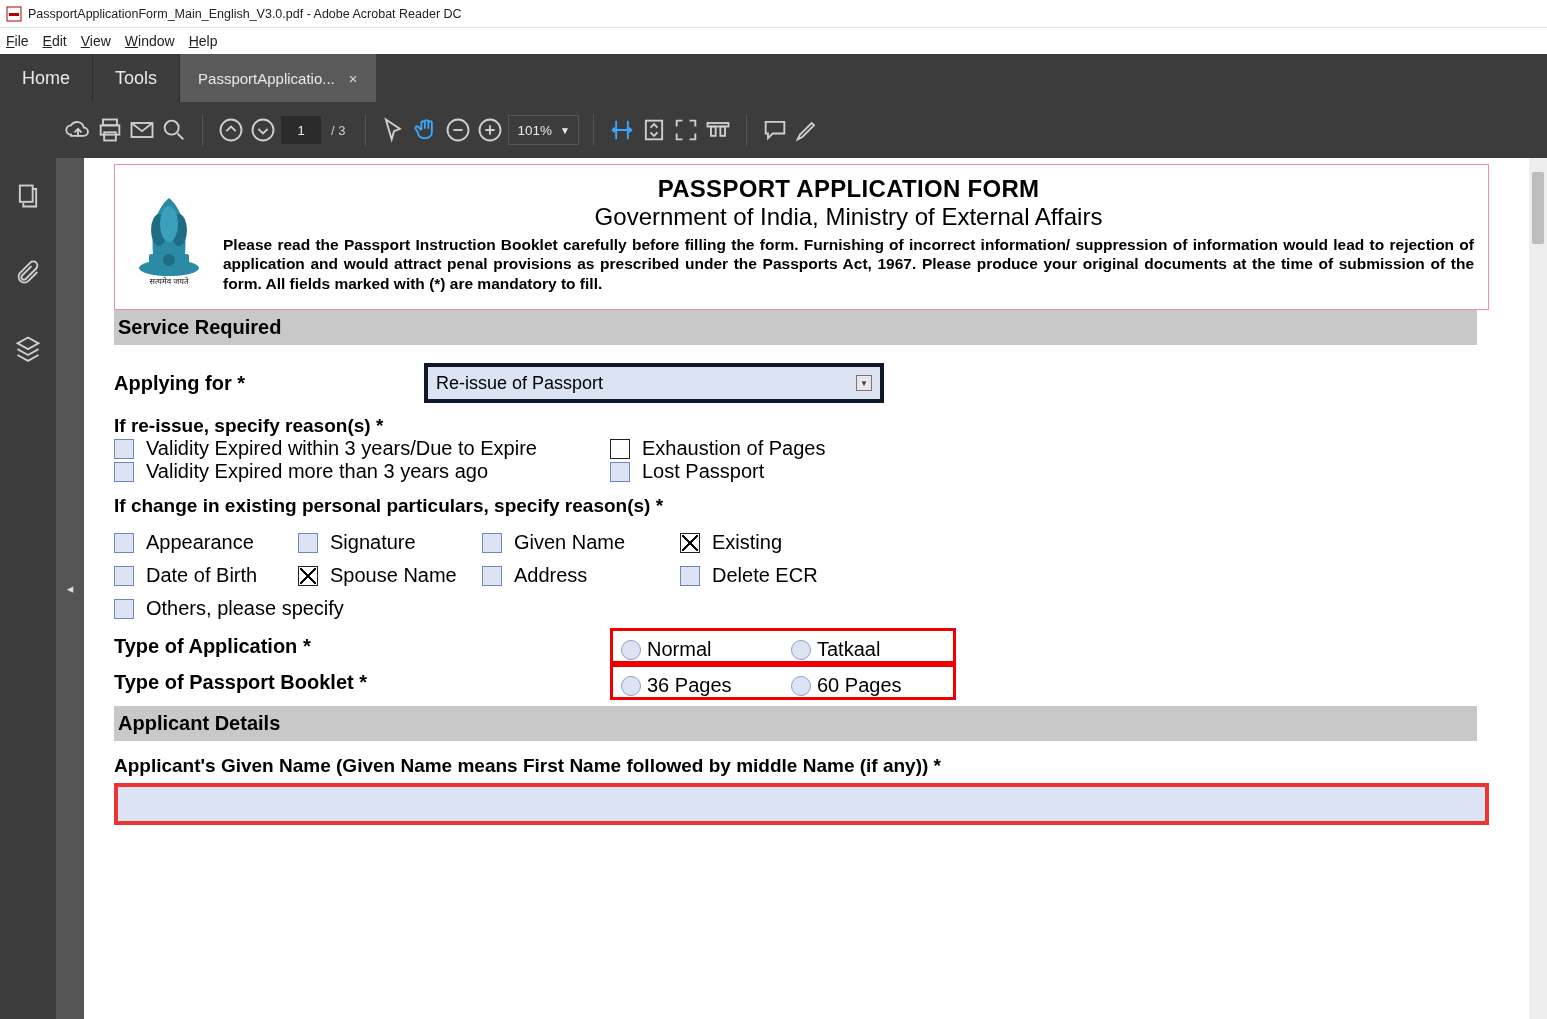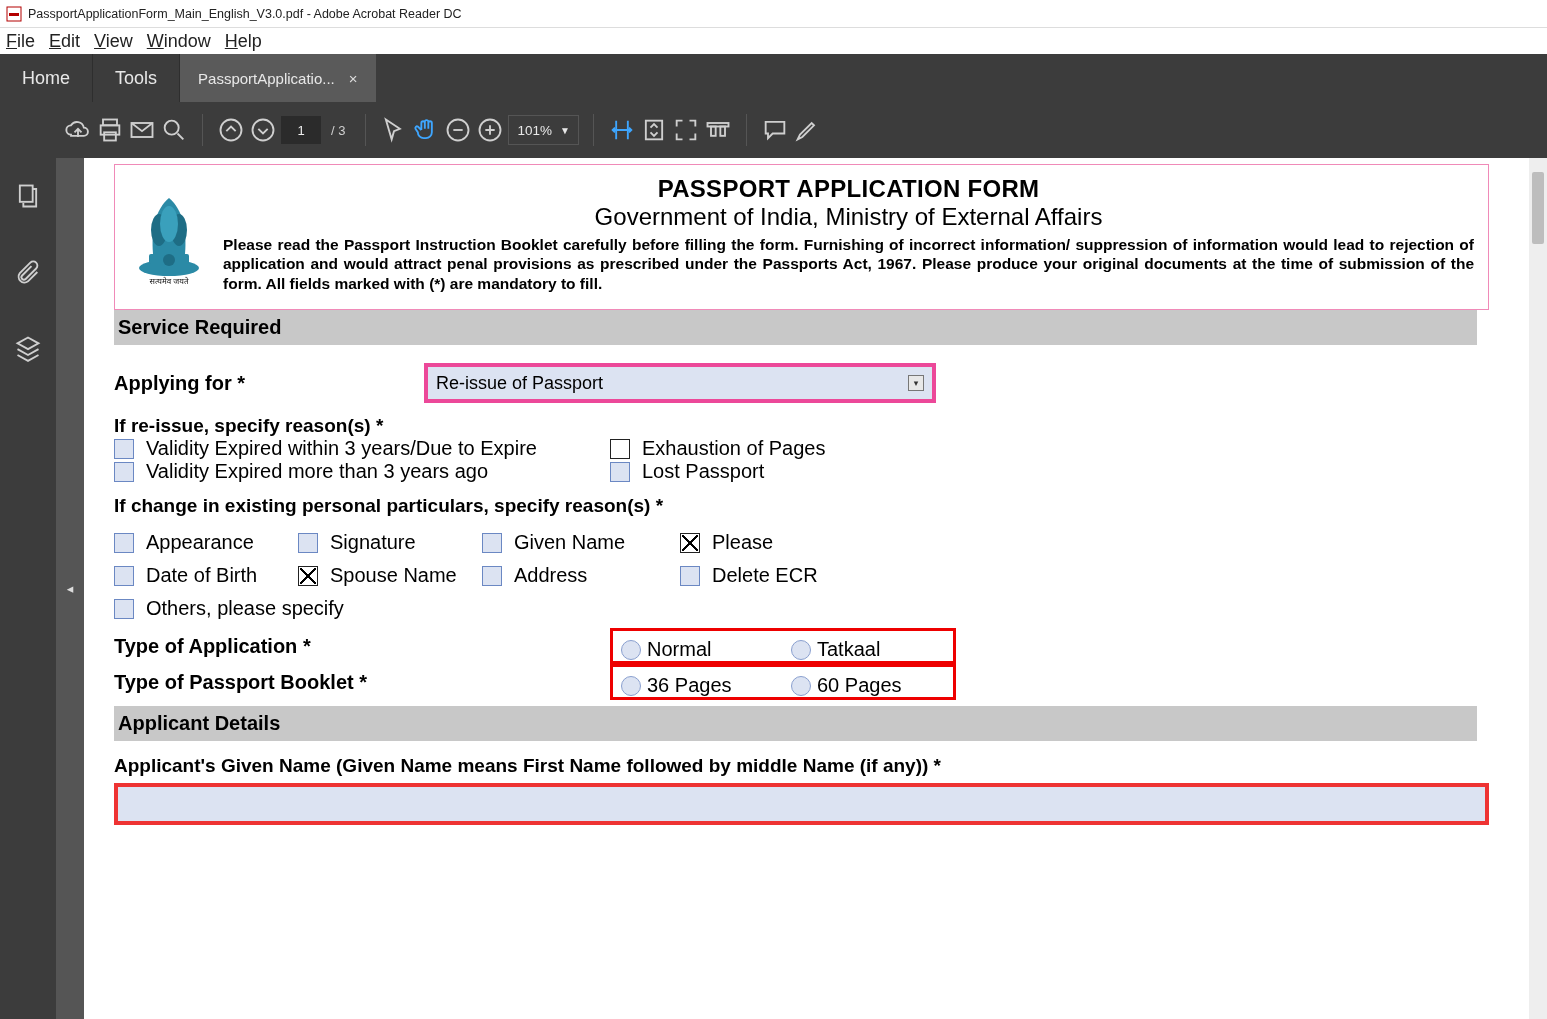--- a/index.html
+++ b/index.html
@@ -1,19 +1,19 @@
 <!DOCTYPE html>
 <html><head>
 <meta charset="utf-8">
 <style>
 *{margin:0;padding:0;box-sizing:border-box;font-family:"Segoe UI",Arial,sans-serif}
 html,body{width:100%;height:100%;background:#fff;overflow:hidden}
 .titlebar{height:28px;display:flex;align-items:center;background:#fff;border-bottom:1px solid #ddd;padding:0 6px;font-size:12.5px;color:#222}
 .titlebar .icon{width:16px;height:16px;margin-right:6px;display:inline-flex}
-.menubar{height:26px;display:flex;align-items:center;background:#fff;padding:0 6px;gap:14px;font-size:18px;color:#222}
+.menubar{height:26px;display:flex;align-items:center;background:#fff;padding:0 6px;gap:14px;font-size:14px;color:#222}
 .menubar span{cursor:default}
 .menubar span u{text-decoration:underline}
 .tabstrip{height:48px;background:#3c3c3c;display:flex;align-items:stretch;color:#e8e8e8;font-size:18px}
 .tabstrip .tab{display:flex;align-items:center;padding:0 22px;cursor:default}
 .tabstrip .tab.home{border-right:1px solid #2e2e2e}
 .tabstrip .tab.tools{border-right:1px solid #2e2e2e}
 .tabstrip .tab.doc{background:#5a5a5a;padding:0 18px;font-size:15px;gap:14px}
 .tabstrip .tab.doc .close{font-size:15px;color:#ddd}
 .toolbar{height:56px;background:#3c3c3c;display:flex;align-items:center;color:#cfcfcf;padding:0 12px;gap:4px}
 .toolbar .sep{width:1px;height:32px;background:#555;margin:0 10px}
@@ -35,21 +35,21 @@
 .emblem{width:80px;height:120px;flex-shrink:0;display:flex;align-items:center;justify-content:center}
 .emblem svg{width:80px;height:110px}
 .hdr{text-align:center;font-family:Arial,sans-serif}
 .hdr h1{font-size:24px;font-weight:800;letter-spacing:.3px}
 .hdr h2{font-size:24px;font-weight:400}
 .hdr p{text-align:justify;font-size:15.5px;font-weight:700;margin-top:4px;line-height:1.25}
 .section{background:#c8c8c8;font-size:20px;font-weight:700;padding:6px 4px;margin-right:52px;font-family:Arial}
 .formarea{padding:8px 40px 0 0}
 .row{display:flex;align-items:center;margin-top:10px}
 .lbl{font-size:20px;font-weight:700;font-family:Arial;min-width:310px}
-.select-wrap{border:4px solid #ec4899;background:#dce3f2;height:40px;width:512px;display:flex;align-items:center;padding:0 8px;font-size:18px;font-family:Arial;justify-content:space-between}
+.select-wrap{border:4px solid #0f172a;background:#dce3f2;height:40px;width:460px;display:flex;align-items:center;padding:0 8px;font-size:18px;font-family:Arial;justify-content:space-between}
 .select-wrap .arrow{width:16px;height:16px;border:1px solid #777;display:flex;align-items:center;justify-content:center;font-size:9px;color:#333;background:#e8e8e8}
 .subhdr{font-size:19px;font-weight:700;font-family:Arial;margin-top:12px}
 .cbrow{display:flex;}
 .cbgroup{display:flex;align-items:center;gap:12px;min-width:496px}
 .cb{width:20px;height:20px;border:1px solid #6b88c3;background:#dce3f2;display:flex;align-items:center;justify-content:center;flex-shrink:0}
 .cb.outline{border:1.5px solid #222;background:#fff}
 .cb.checked::before{content:"";display:block;width:16px;height:16px;background:linear-gradient(45deg,transparent 45%,#000 45%,#000 55%,transparent 55%),linear-gradient(-45deg,transparent 45%,#000 45%,#000 55%,transparent 55%)}
 .cbtxt{font-size:20px;font-family:Arial}
 .grid4{display:grid;grid-template-columns:184px 184px 198px 200px;row-gap:10px;margin-top:14px}
 .redgroup{border:3px solid #e00;display:flex;align-items:flex-end;height:36px;margin-left:0}
@@ -287,21 +287,21 @@
           <div class="cbgroup" style="min-width:0">
               <div class="cb"></div>
               <span class="cbtxt">Signature</span>
             </div>
           <div class="cbgroup" style="min-width:0">
               <div class="cb"></div>
               <span class="cbtxt">Given Name</span>
             </div>
           <div class="cbgroup" style="min-width:0">
               <div class="cb outline checked"></div>
-              <span class="cbtxt">Please</span>
+              <span class="cbtxt">Existing</span>
             </div>
           <div class="cbgroup" style="min-width:0">
               <div class="cb"></div>
               <span class="cbtxt">Date of Birth</span>
             </div>
           <div class="cbgroup" style="min-width:0">
               <div class="cb outline checked"></div>
               <span class="cbtxt">Spouse Name</span>
             </div>
           <div class="cbgroup" style="min-width:0">

